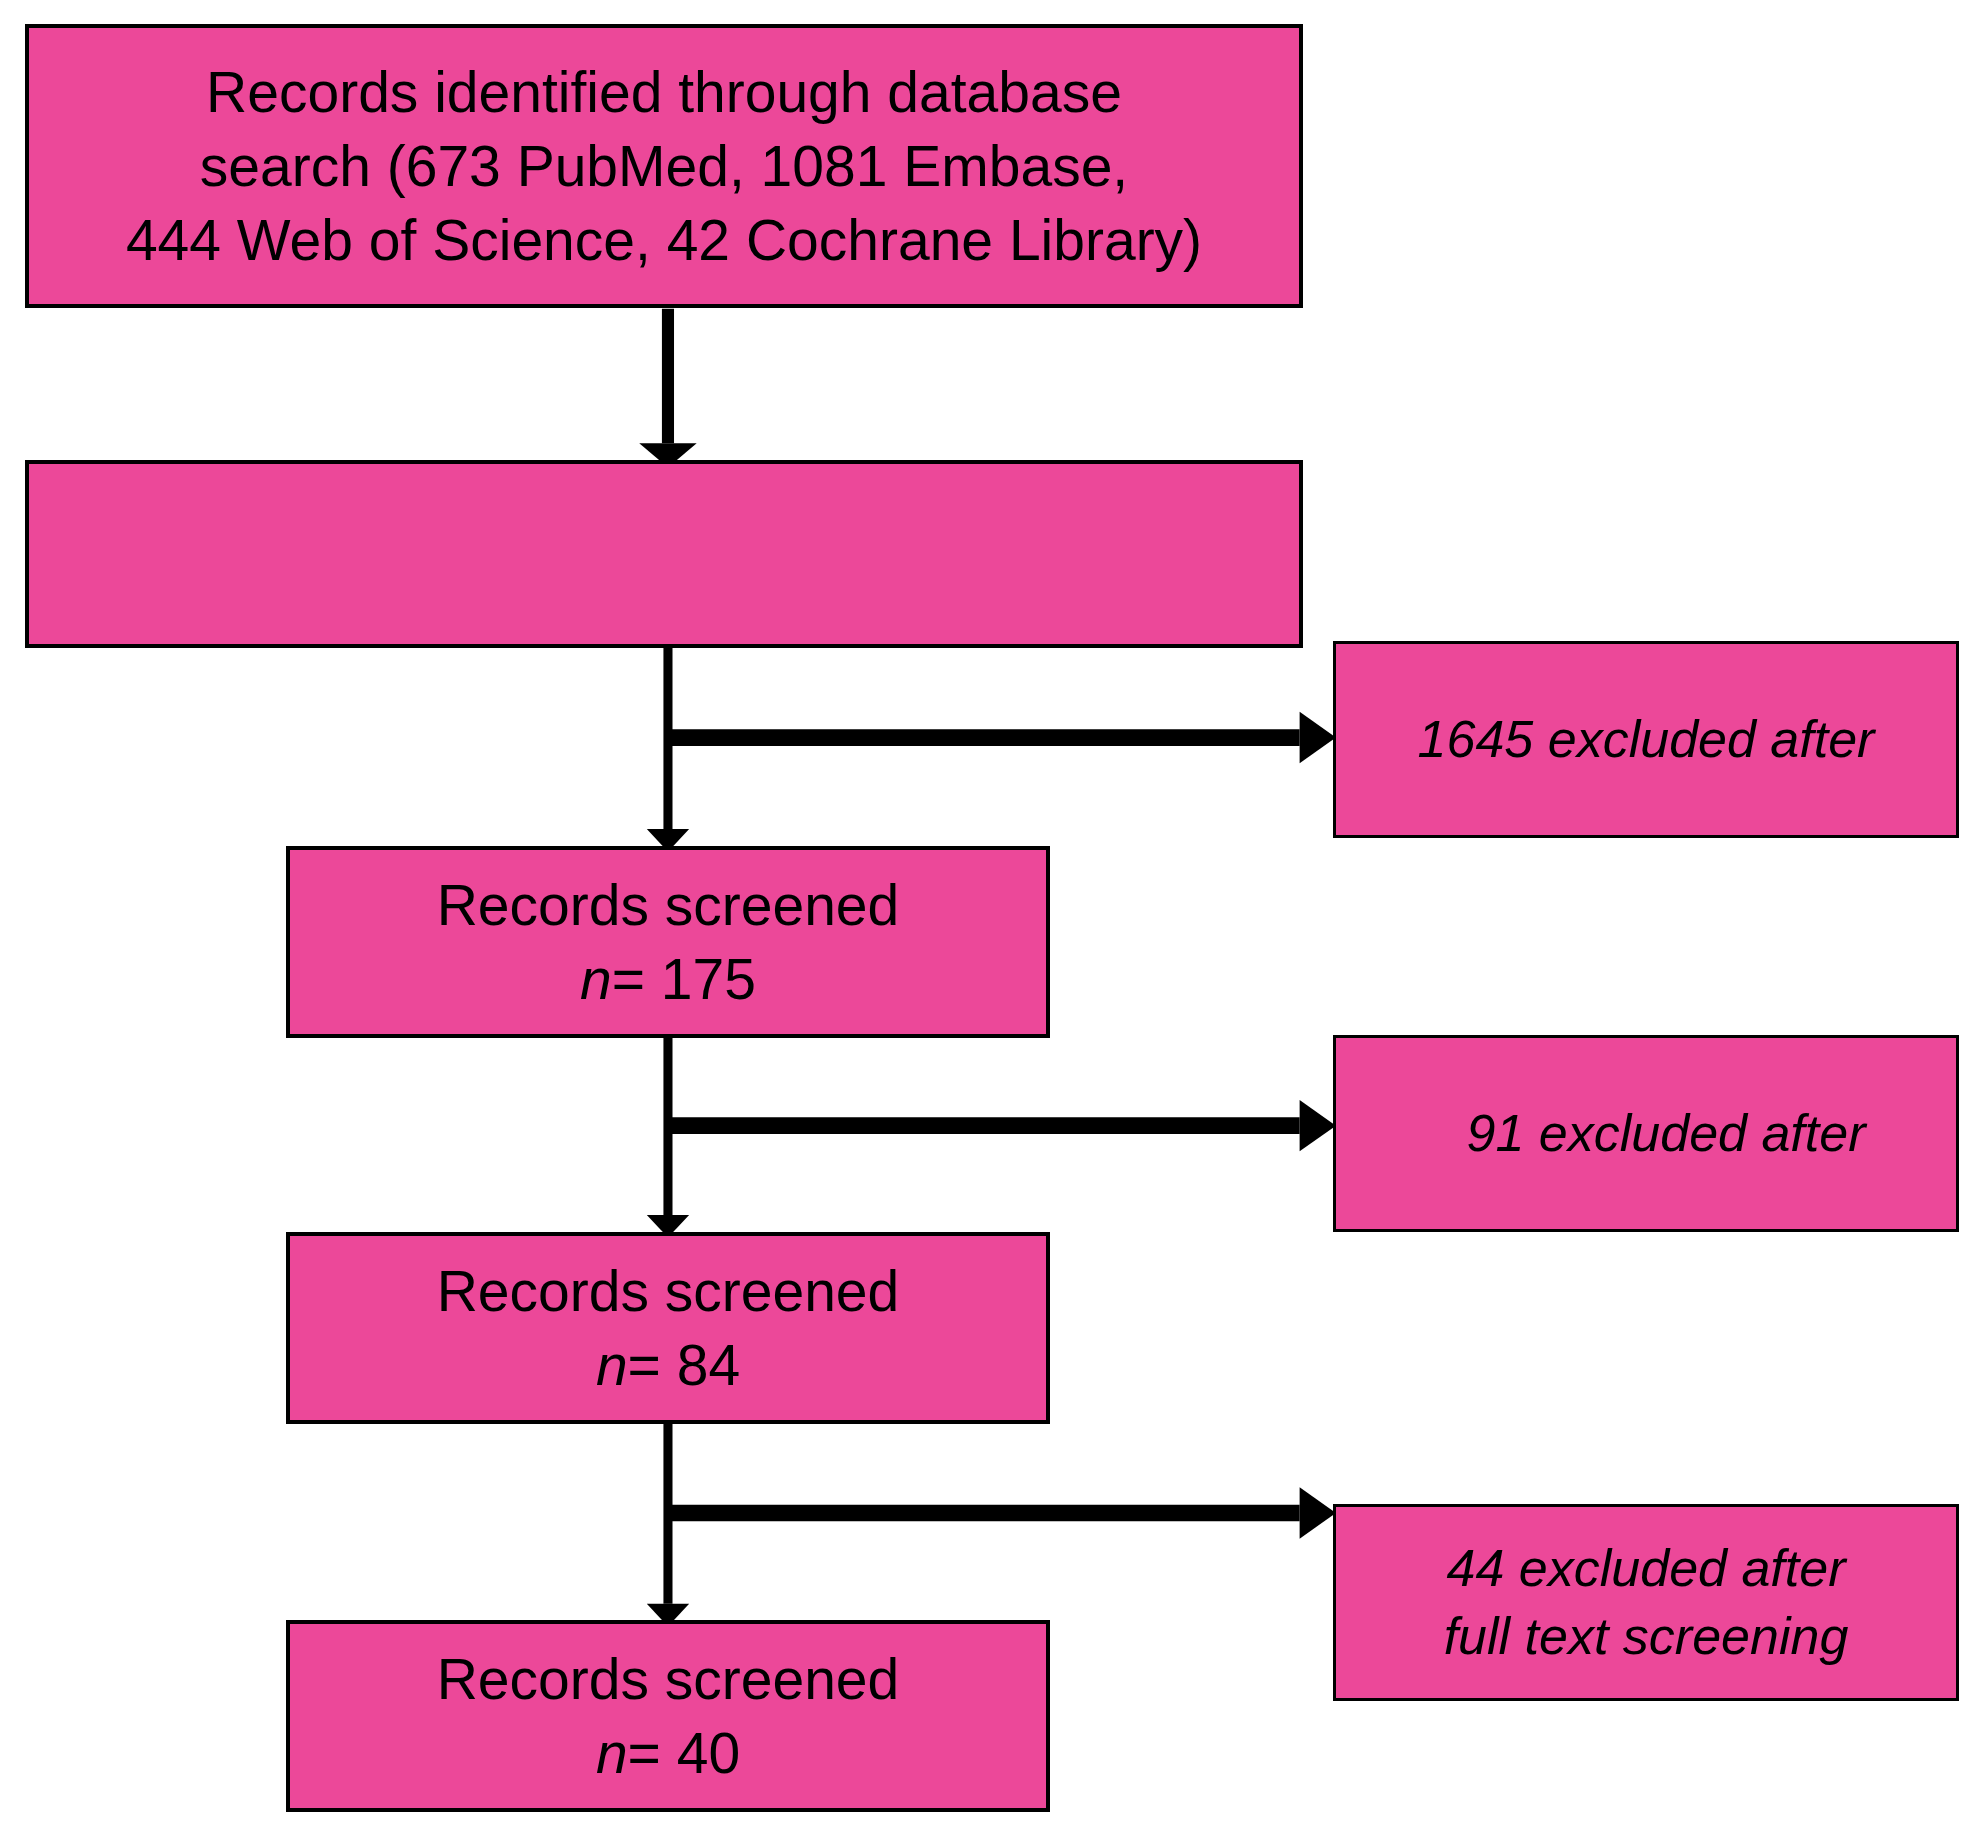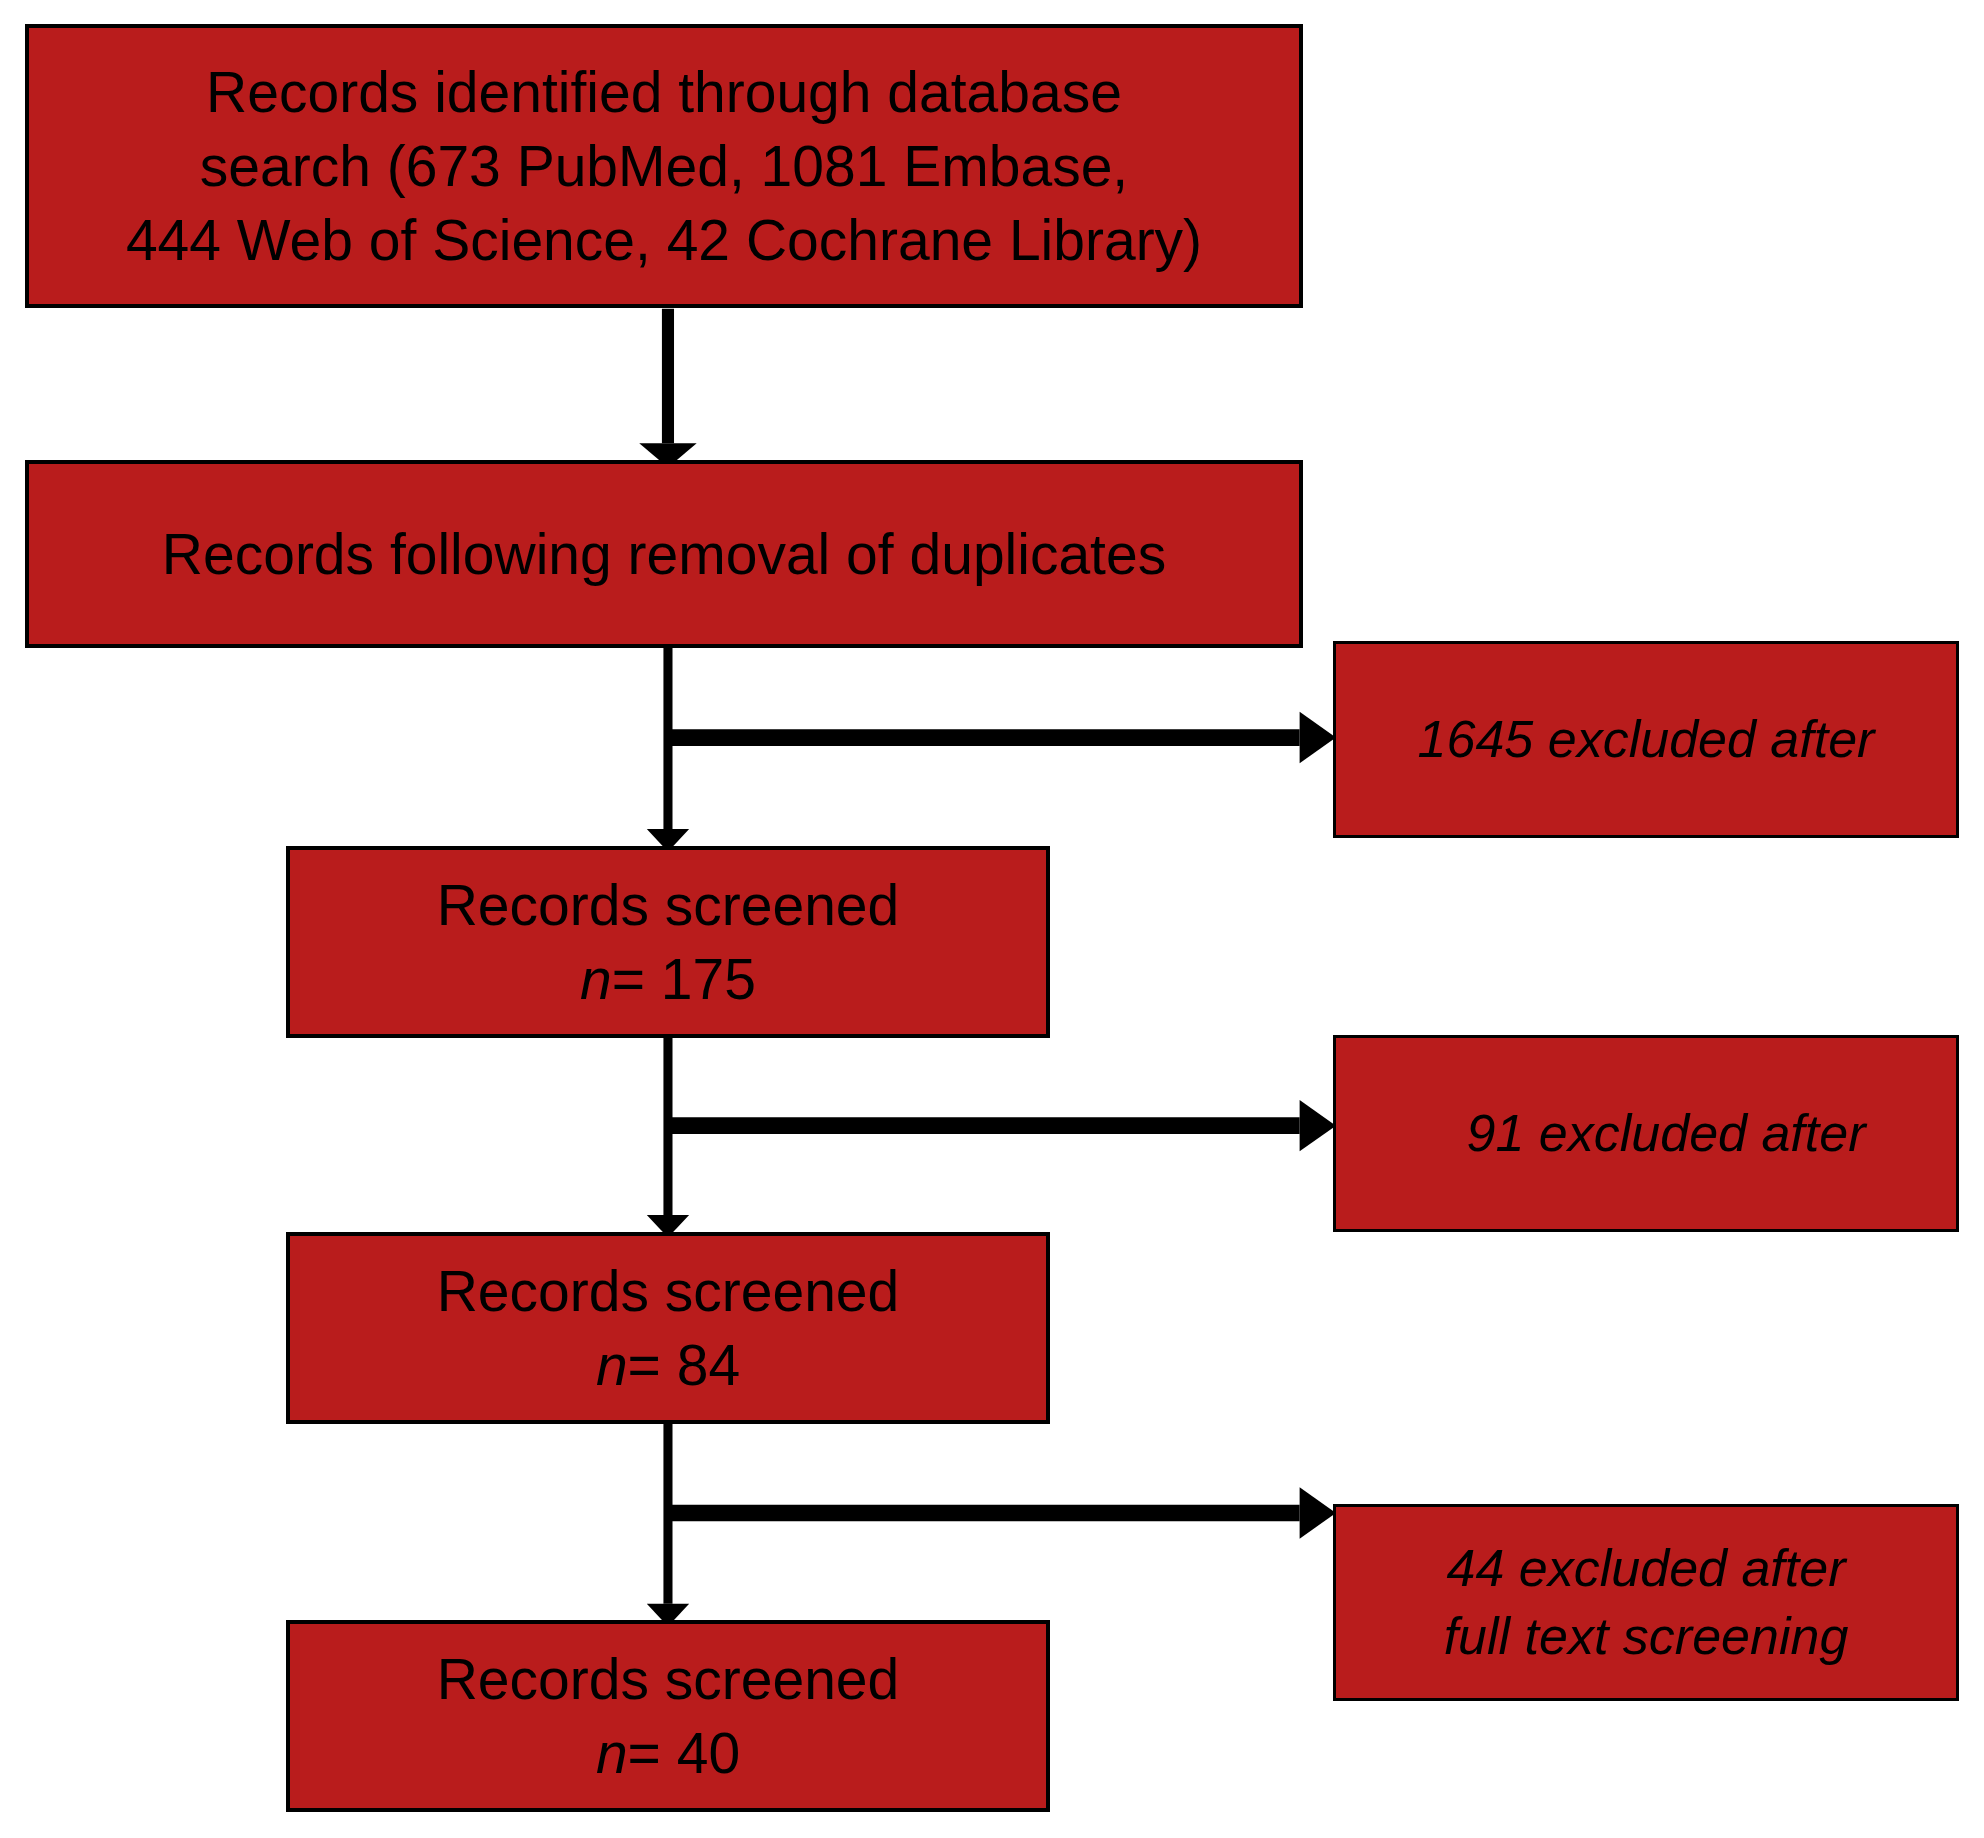--- a/index.html
+++ b/index.html
@@ -23,21 +23,21 @@
     position: absolute;
     left: 0;
     top: 0;
     width: 1985px;
     height: 1839px;
     pointer-events: none;
   }
   .node {
     position: absolute;
     box-sizing: border-box;
-    background: #b91c1c;
+    background: #ec4899;
     border: 4.5px solid #000000;
     display: flex;
     flex-direction: column;
     align-items: center;
     justify-content: center;
     text-align: center;
     line-height: 1.30;
     z-index: 2;
   }
   .node .line {
@@ -115,21 +115,20 @@
     </g>
   </svg>
 
   <div class="node" id="node-identified">
     <span class="line big">Records identified through database</span>
     <span class="line big">search (673 PubMed, 1081 Embase,</span>
     <span class="line big">444 Web of Science, 42 Cochrane Library)</span>
   </div>
 
   <div class="node" id="node-duplicates">
-    <span class="line big">Records following removal of duplicates</span>
   </div>
 
   <div class="node" id="node-screened-175">
     <span class="line big">Records screened</span>
     <span class="line big">
       <i class="n-italic">n</i><span>=</span>&nbsp;<span>175</span>
     </span>
   </div>
 
   <div class="node" id="node-screened-84">

